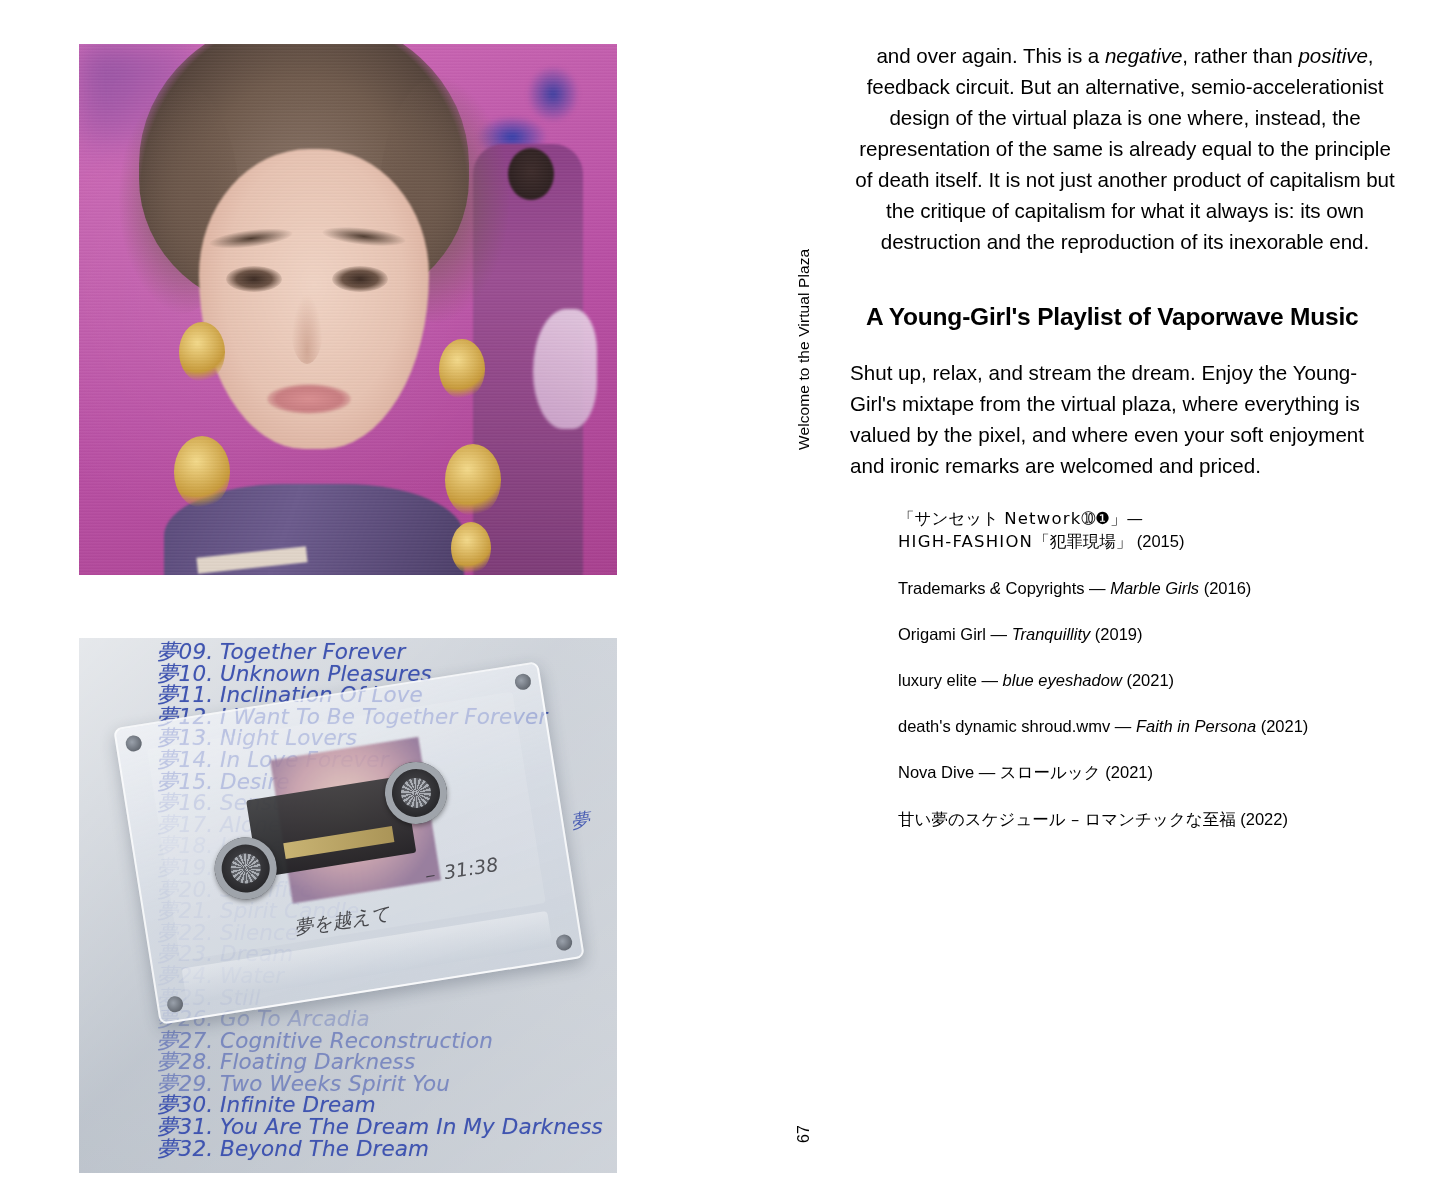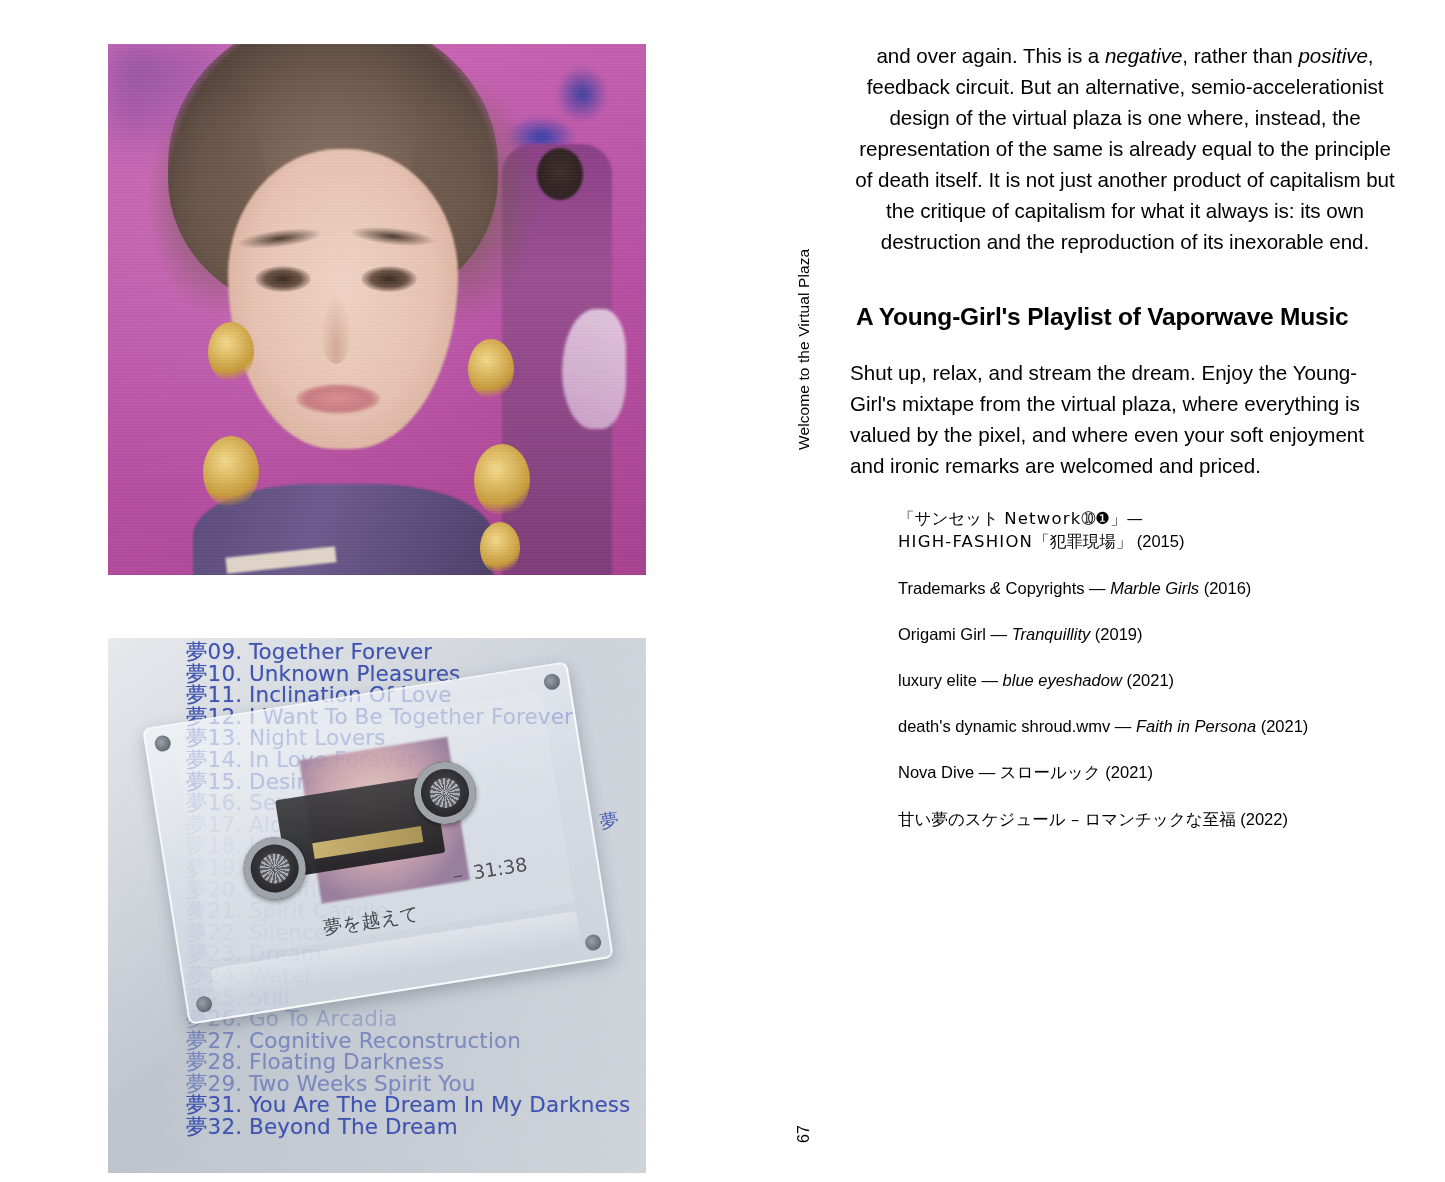--- a/index.html
+++ b/index.html
@@ -18,23 +18,24 @@
   }
 
   .page {
     position: absolute;
     inset: 0;
   }
 
   
   .left-col {
     position: absolute;
-    left: 108px;
+    left: 79px;
     top: 44px;
     width: 440px;
+    font-style: italic;
   }
 
   .figure {
     position: relative;
     overflow: hidden;
   }
 
   
   .fig-portrait {
     width: 538px;
@@ -383,21 +384,21 @@
     line-height: 31px;
     margin: 0 0 0 0;
     text-align: center;
     letter-spacing: -0.05px;
   }
   .body-p em { font-style: italic; }
 
   h2.section-title {
     font-size: 24.5px;
     font-weight: bold;
-    margin: 46px 0 26px 6px;
+    margin: 46px 0 26px 16px;
     letter-spacing: -0.2px;
   }
 
   .intro-p {
     font-size: 20.6px;
     line-height: 31px;
     margin: 0 0 26px 0;
   }
 
   .playlist {
@@ -471,20 +472,21 @@
           <div class="dim3">夢20. Sacrifice</div>
           <div class="dim3">夢21. Spirit Candle</div>
           <div class="dim3">夢22. Silence</div>
           <div class="dim3">夢23. Dream</div>
           <div class="dim3">夢24. Water</div>
           <div class="dim3">夢25. Still</div>
           <div class="dim2">夢26. Go To Arcadia</div>
           <div class="dim">夢27. Cognitive Reconstruction</div>
           <div class="dim">夢28. Floating Darkness</div>
           <div class="dim">夢29. Two Weeks Spirit You</div>
+          <div>夢30. Infinite Dream</div>
           <div>夢31. You Are The Dream In My Darkness</div>
           <div>夢32. Beyond The Dream</div>
         </div>
 
       <div class="cassette">
         <div class="shell"></div>
         <div class="label-inner">
           <div class="insert-photo"></div>
         </div>
         <div class="tape-window"></div>

